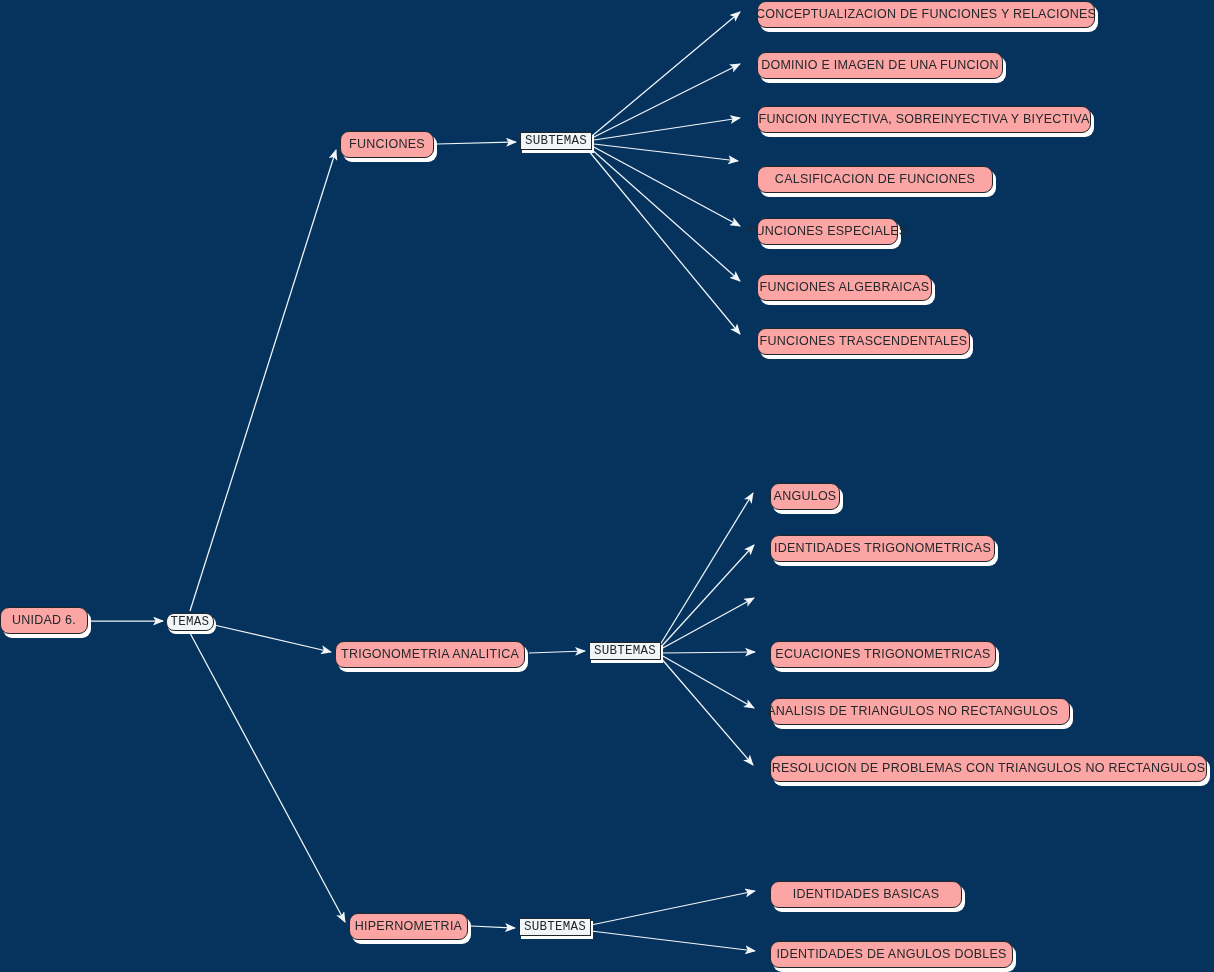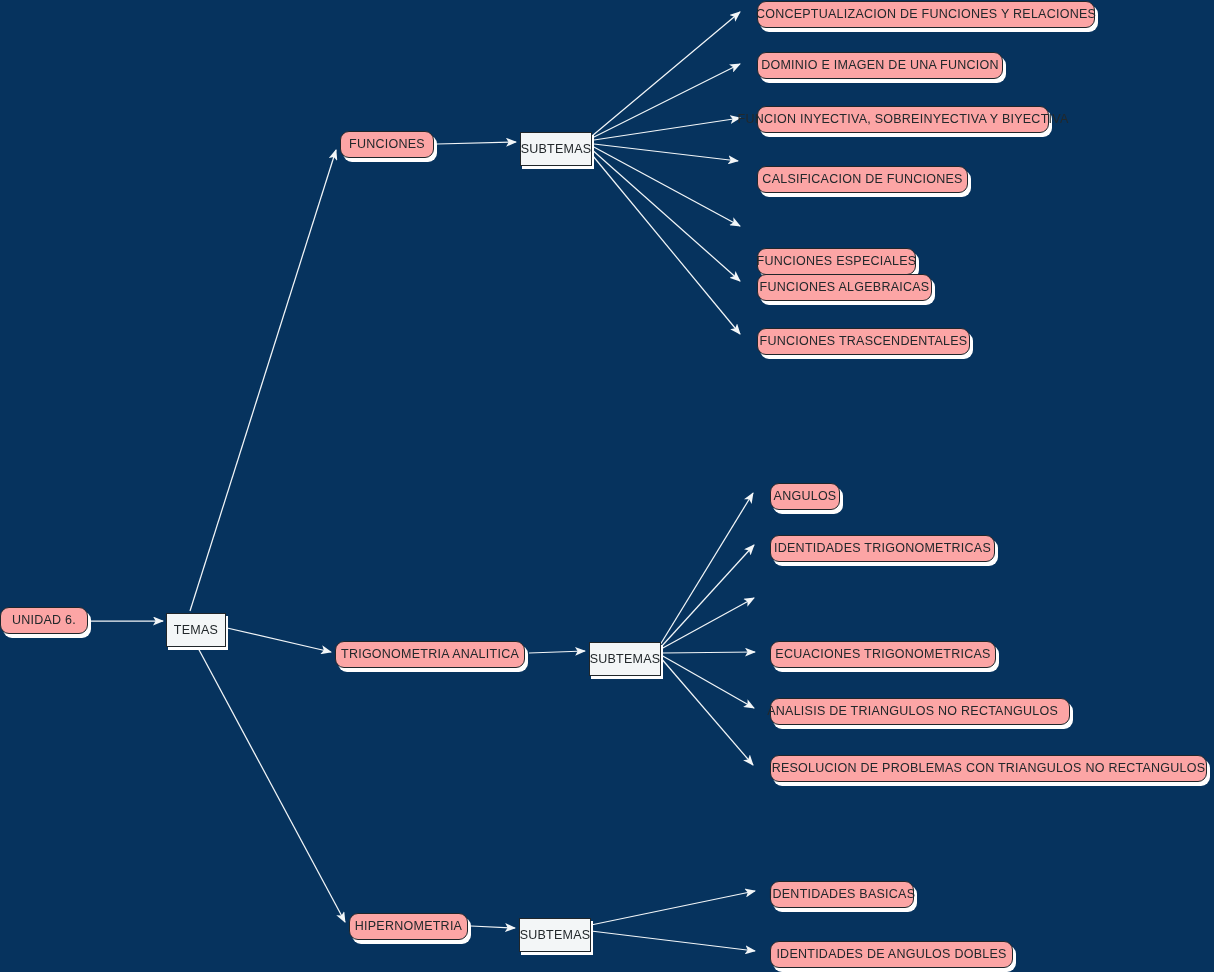--- a/index.html
+++ b/index.html
@@ -42,25 +42,26 @@
   .node.capsule {
     border-radius: 9px;
     padding: 0 11px;
     height: 27px;
     box-shadow: 3px 4px 0 0 #ffffff;
   }
   
   .node.tight {
     border-radius: 0;
     border-width: 1.2px;
-    padding: 16px 3px;
+    padding: 8px 3px;
     height: 18px;
     font-size: 12.5px;
     box-shadow: 2px 3px 0 0 #ffffff;
     background: #f3f6f7;
+    font-family: Liberation Mono, monospace;
   }
   .node-label {
     display: block;
     line-height: 1;
   }
 </style>
 </head>
 <body>
 
 <div id="canvas">
@@ -102,44 +103,44 @@
 
       <path d="M591,925 L755,891"></path>
       <path d="M591,931 L755,951"></path>
     </g>
   </svg>
 
   <div class="node capsule" style="left:0px; top:607px; width:88px;">
     <span class="node-label">UNIDAD 6.</span>
   </div>
 
-  <div class="node tight" style="left:166px; top:613px; width:60px;">
+  <div class="node tight" style="left:166px; top:613px; width:48px;border-radius:8px;">
     <span class="node-label">TEMAS</span>
   </div>
 
   <div class="node capsule" style="left:340px; top:131px; width:94px;">
     <span class="node-label">FUNCIONES</span>
   </div>
   <div class="node tight" style="left:520px; top:132px; width:72px;">
     <span class="node-label">SUBTEMAS</span>
   </div>
 
   <div class="node capsule" style="left:757px; top:1px; width:338px;">
     <span class="node-label">CONCEPTUALIZACION DE FUNCIONES Y RELACIONES</span>
   </div>
   <div class="node capsule" style="left:757px; top:52px; width:246px;">
     <span class="node-label">DOMINIO E IMAGEN DE UNA FUNCION</span>
   </div>
-  <div class="node capsule" style="left:757px; top:106px; width:292px;">
+  <div class="node capsule" style="left:757px; top:106px; width:334px;">
     <span class="node-label">FUNCION INYECTIVA, SOBREINYECTIVA Y BIYECTIVA</span>
   </div>
-  <div class="node capsule" style="left:757px; top:166px; width:211px;">
+  <div class="node capsule" style="left:757px; top:166px; width:236px;">
     <span class="node-label">CALSIFICACION DE FUNCIONES</span>
   </div>
-  <div class="node capsule" style="left:757px; top:218px; width:159px;margin-top:30px;">
+  <div class="node capsule" style="left:757px; top:218px; width:141px;">
     <span class="node-label">FUNCIONES ESPECIALES</span>
   </div>
   <div class="node capsule" style="left:757px; top:274px; width:175px;">
     <span class="node-label">FUNCIONES ALGEBRAICAS</span>
   </div>
   <div class="node capsule" style="left:757px; top:328px; width:213px;">
     <span class="node-label">FUNCIONES TRASCENDENTALES</span>
   </div>
 
   <div class="node capsule" style="left:335px; top:641px; width:190px;">
@@ -165,20 +166,20 @@
     <span class="node-label">RESOLUCION DE PROBLEMAS CON TRIANGULOS NO RECTANGULOS</span>
   </div>
 
   <div class="node capsule" style="left:349px; top:913px; width:119px;">
     <span class="node-label">HIPERNOMETRIA</span>
   </div>
   <div class="node tight" style="left:519px; top:918px; width:72px;">
     <span class="node-label">SUBTEMAS</span>
   </div>
 
-  <div class="node capsule" style="left:770px; top:881px; width:144px;">
+  <div class="node capsule" style="left:770px; top:881px; width:192px;">
     <span class="node-label">IDENTIDADES BASICAS</span>
   </div>
   <div class="node capsule" style="left:770px; top:941px; width:243px;">
     <span class="node-label">IDENTIDADES DE ANGULOS DOBLES</span>
   </div>
 
 </div>
 
 </body></html>

